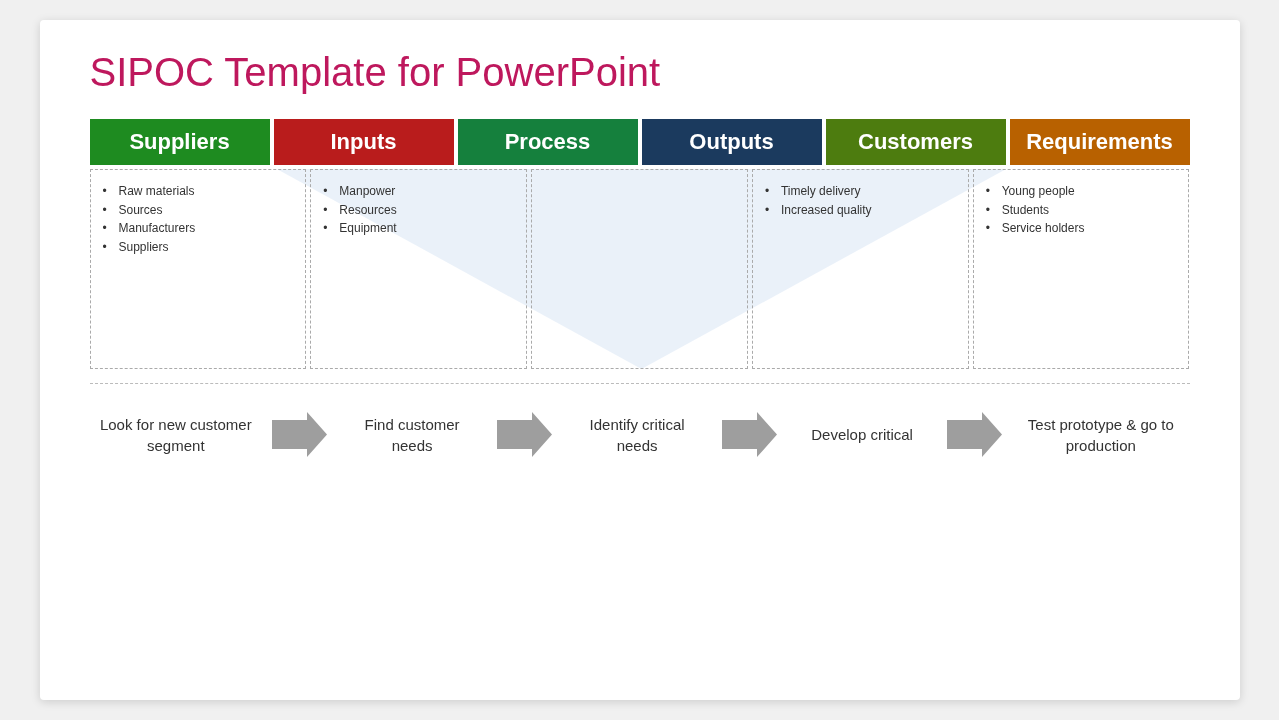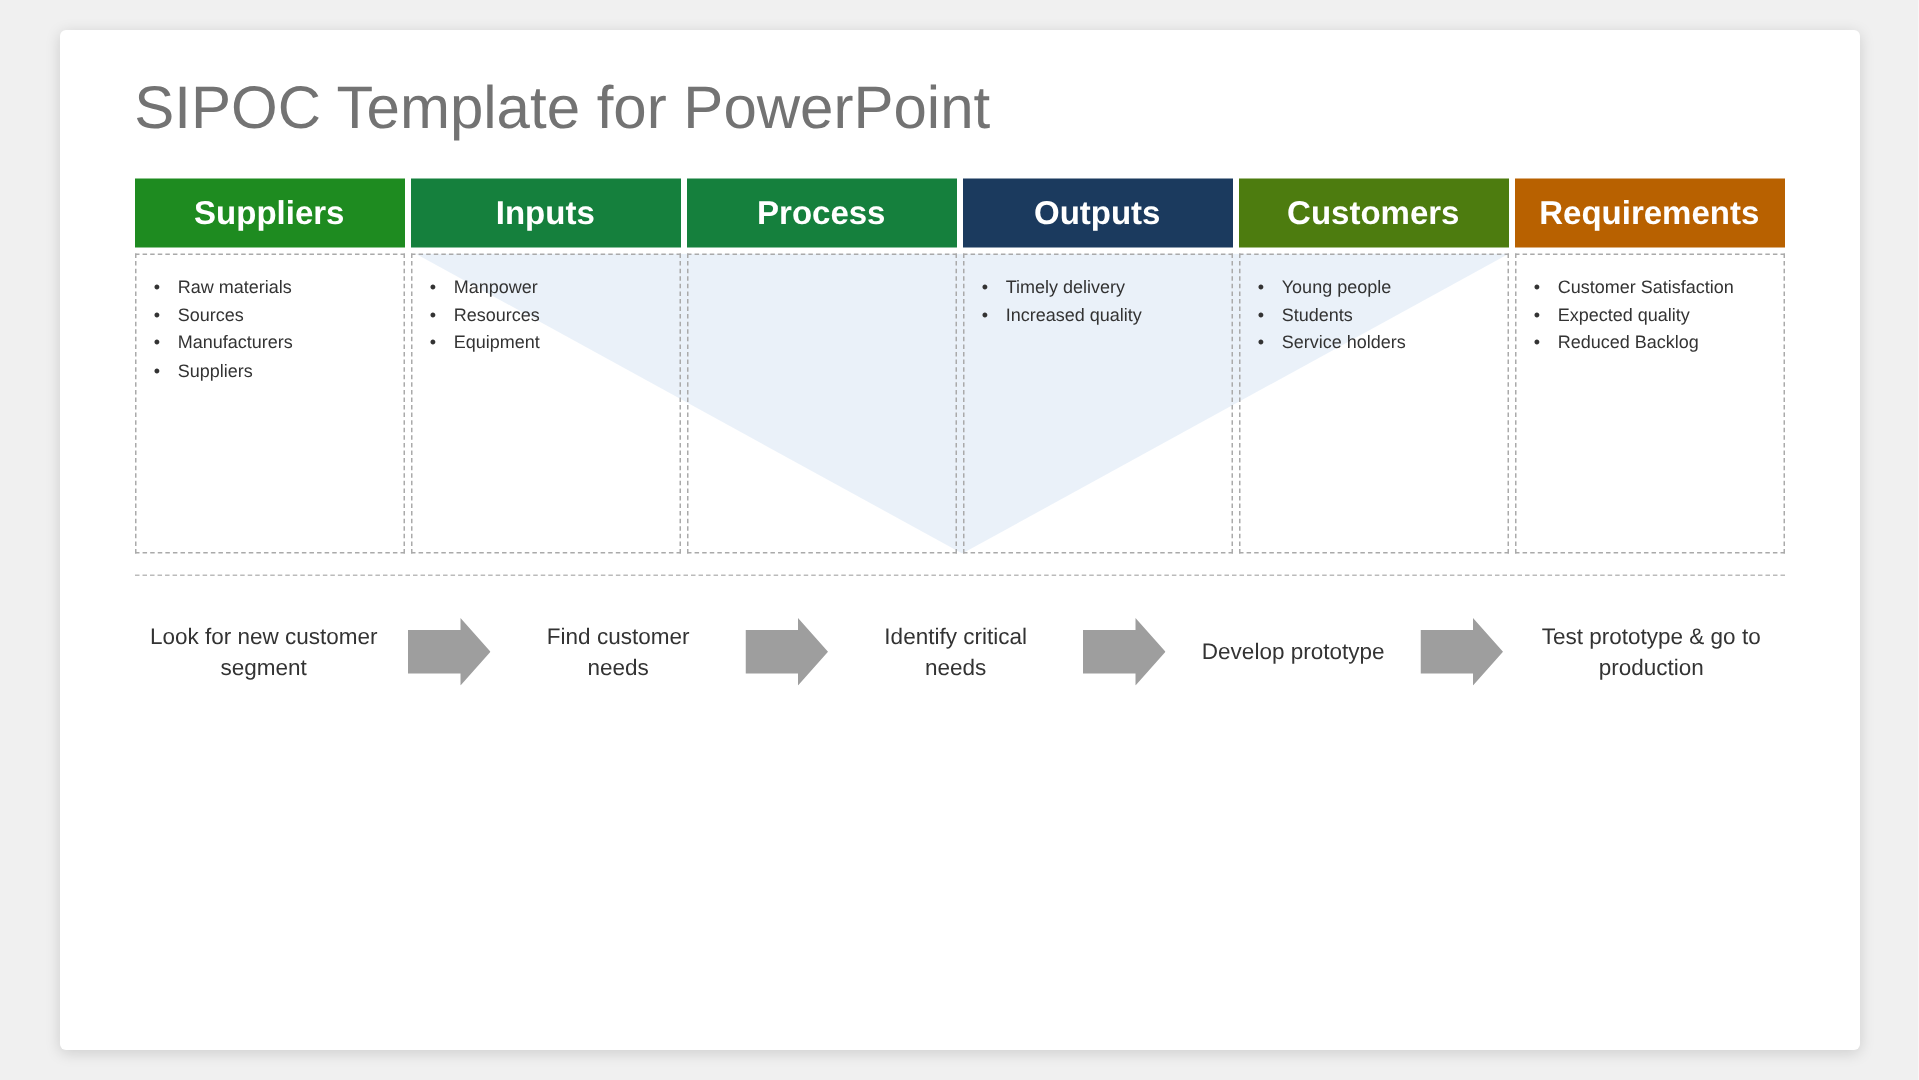--- a/index.html
+++ b/index.html
@@ -23,21 +23,21 @@
       border-radius: 4px;
       box-shadow: 0 2px 10px rgba(0,0,0,0.15);
       display: flex;
       flex-direction: column;
       gap: 0;
     }
 
     .title {
       font-size: 40px;
       font-weight: 300;
-      color: #737373;
+      color: #be185d;
       margin-bottom: 24px;
     }
 
     
     .sipoc-table {
       display: flex;
       flex-direction: column;
       border: none;
     }
 
@@ -50,21 +50,21 @@
       flex: 1;
       padding: 10px 8px;
       text-align: center;
       font-size: 22px;
       font-weight: 600;
       color: #fff;
       border-radius: 0;
     }
 
     .header-suppliers { background-color: #1e8b20; }
-    .header-inputs    { background-color: #15803d; }
+    .header-inputs    { background-color: #b91c1c; }
     .header-process   { background-color: #15803d; }
     .header-outputs   { background-color: #1b3a5e; }
     .header-customers { background-color: #4d7c0f; }
     .header-requirements { background-color: #b86100; }
 
     .sipoc-body {
       display: flex;
       gap: 4px;
       position: relative;
       min-height: 200px;
@@ -193,27 +193,20 @@
             <li>Increased quality</li>
           </ul>
         </div>
         <div class="sipoc-cell">
           <ul>
             <li>Young people</li>
             <li>Students</li>
             <li>Service holders</li>
           </ul>
         </div>
-        <div class="sipoc-cell">
-          <ul>
-            <li>Customer Satisfaction</li>
-            <li>Expected quality</li>
-            <li>Reduced Backlog</li>
-          </ul>
-        </div>
       </div>
 
   </div>
 
   <hr class="divider-line">
 
   <div class="process-flow">
   <div class="process-step">Look for new customer segment</div>
       <div class="arrow-shape">
         <svg class="arrow-svg" viewBox="0 0 55 45" xmlns="http://www.w3.org/2000/svg">
@@ -225,21 +218,21 @@
         <svg class="arrow-svg" viewBox="0 0 55 45" xmlns="http://www.w3.org/2000/svg">
           <polygon points="0,8 35,8 35,0 55,22.5 35,45 35,37 0,37" fill="#9e9e9e"></polygon>
         </svg>
       </div>
       <div class="process-step">Identify critical needs</div>
       <div class="arrow-shape">
         <svg class="arrow-svg" viewBox="0 0 55 45" xmlns="http://www.w3.org/2000/svg">
           <polygon points="0,8 35,8 35,0 55,22.5 35,45 35,37 0,37" fill="#9e9e9e"></polygon>
         </svg>
       </div>
-      <div class="process-step">Develop prototype</div>
+      <div class="process-step">Develop critical</div>
       <div class="arrow-shape">
         <svg class="arrow-svg" viewBox="0 0 55 45" xmlns="http://www.w3.org/2000/svg">
           <polygon points="0,8 35,8 35,0 55,22.5 35,45 35,37 0,37" fill="#9e9e9e"></polygon>
         </svg>
       </div>
       <div class="process-step">Test prototype &amp; go to production</div>
     </div>
 
 </div>
 

